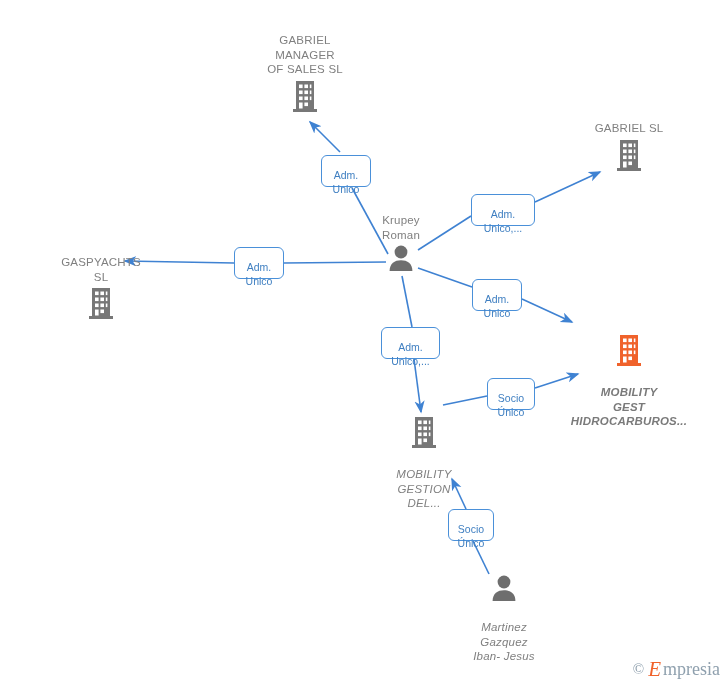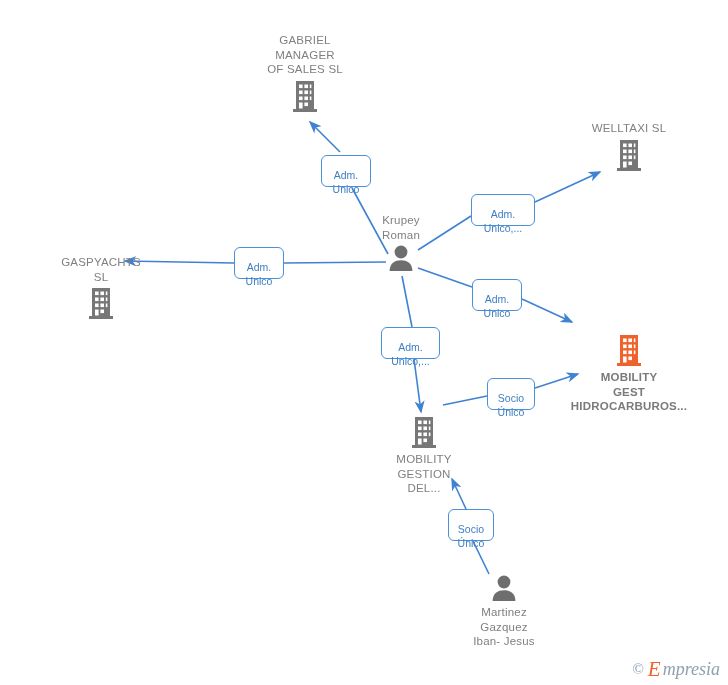--- a/index.html
+++ b/index.html
@@ -45,21 +45,21 @@
     font-weight: normal;
   }
   .node-label.highlight {
     font-weight: bold;
     color: #7a7a7a;
   }
   .node-label.person {
     font-weight: normal;
   }
   .label-above .node-label { margin-bottom: 2px; }
-  .label-below .node-label { margin-top: 3px; }
+  .label-below .node-label { margin-top: 18px; font-style: italic; }
 
   .edge-badge {
     position: absolute;
     border: 1.6px solid #4a90d9;
     border-radius: 6px;
     background: #ffffff;
     color: #3f7fc1;
     font-size: 10.5px;
     line-height: 14px;
     text-align: center;
@@ -85,21 +85,20 @@
   .wm-e {
     color: #f0622b;
     font-family: "Liberation Serif", serif;
     font-style: italic;
     font-size: 21px;
     line-height: 19px;
   }
   .wm-rest {
     color: #8fa0ae;
     font-family: "Liberation Serif", serif;
-    font-style: italic;
     font-size: 18px;
     line-height: 19px;
     margin-left: -2px;
   }
 </style>
 </head>
 <body>
 
 <div id="canvas">
 
@@ -163,21 +162,21 @@
         <rect x="9" y="17.5" width="3.6" height="3.6" fill="#ffffff"></rect>
         <rect x="14.4" y="17.5" width="3.6" height="3.6" fill="#ffffff"></rect>
         <rect x="19.8" y="17.5" width="1.6" height="3.6" fill="#ffffff"></rect>
         <rect x="9" y="23.5" width="3.6" height="6" fill="#ffffff"></rect>
         <rect x="14.4" y="23.5" width="3.6" height="3.6" fill="#ffffff"></rect>
       </svg>
     </div>
   </div>
 
   <div class="node label-above" style="left:629px; top:121px;">
-    <div class="node-label company">WELLTAXI  SL</div>
+    <div class="node-label company">GABRIEL  SL</div>
     <div class="node-icon">
       <svg width="30" height="34" viewBox="0 0 30 34" xmlns="http://www.w3.org/2000/svg">
         <rect x="6" y="2" width="18" height="28" fill="#777777"></rect>
         <rect x="3" y="30" width="24" height="3" fill="#777777"></rect>
         <rect x="9" y="5.5" width="3.6" height="3.6" fill="#ffffff"></rect>
         <rect x="14.4" y="5.5" width="3.6" height="3.6" fill="#ffffff"></rect>
         <rect x="19.8" y="5.5" width="1.6" height="3.6" fill="#ffffff"></rect>
         <rect x="9" y="11.5" width="3.6" height="3.6" fill="#ffffff"></rect>
         <rect x="14.4" y="11.5" width="3.6" height="3.6" fill="#ffffff"></rect>
         <rect x="19.8" y="11.5" width="1.6" height="3.6" fill="#ffffff"></rect>

